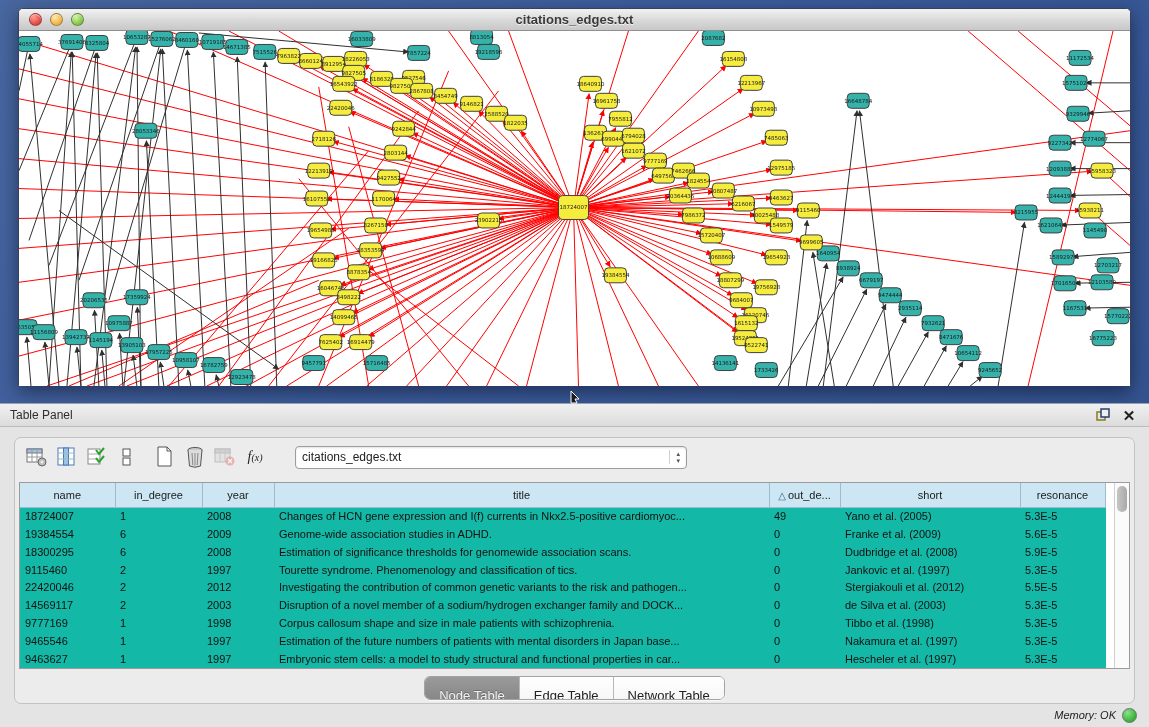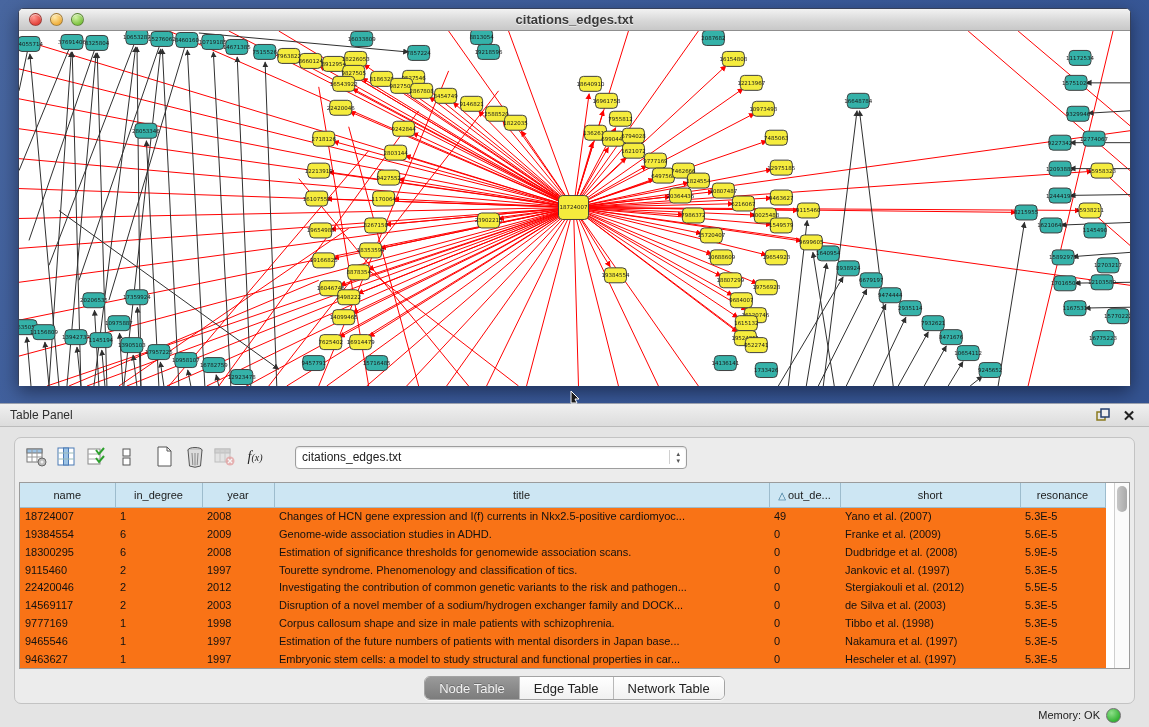--- a/index.html
+++ b/index.html
@@ -45,46 +45,46 @@
   .tool { width:24px; height:24px; display:flex; align-items:center; justify-content:center; }
   .fx { font-family:"Liberation Serif", serif; font-style:italic; font-size:14px; color:#222; }
   .combo { margin-left:22px; width:392px; height:23px; background:#fff;
     border:1px solid #9d9d9d; border-radius:4px; display:flex; align-items:center;
     padding:0 6px; font-size:12px; color:#222; box-shadow:inset 0 1px 2px rgba(0,0,0,.12); }
   .combo .cv { flex:1; }
   .combo .arrows { font-size:7px; line-height:7px; color:#555; text-align:center;
     border-left:1px solid #d0d0d0; padding-left:6px; }
 
   .tablewrap { position:absolute; left:4px; top:44px; width:1111px; height:187px;
-    background:#f97316; border:1px solid #9b9b9b; overflow:hidden; display:flex; }
+    background:#14b8a6; border:1px solid #9b9b9b; overflow:hidden; display:flex; }
   table.data { border-collapse:collapse; table-layout:fixed; font-size:11px; color:#111; }
   table.data th { background:#cde6f3; border:1px solid #9dbccd; border-top:none;
     font-weight:normal; font-size:11px; height:24px; text-align:center; color:#1b1b1b;
     overflow:hidden; white-space:nowrap; }
   table.data th:first-child { border-left:none; }
   table.data td { height:16px; padding:0 5px; white-space:nowrap; overflow:hidden;
     text-overflow:clip; }
   .sort-tri { color:#2b6a8f; font-size:10px; margin-right:2px; }
   .vscroll { width:15px; border-left:1px solid #cfcfcf; background:#fbfbfb; position:relative; }
   .vthumb { position:absolute; left:2px; top:3px; width:10px; height:26px;
     background:linear-gradient(90deg,#c6c6c6,#a9a9a9); border-radius:6px; }
 
   .tabs-row { position:absolute; left:0; right:0; top:238px; height:26px;
     display:flex; justify-content:center; }
   .segmented { display:flex; border:1px solid #a3a3a3; border-radius:6px; overflow:hidden;
     background:#fff; box-shadow:0 1px 1px rgba(255,255,255,.8), inset 0 1px 0 rgba(255,255,255,.6);
     height:24px; }
-  .seg { padding:4px 14px; font-size:13px; color:#222; display:flex; align-items:center;
+  .seg { padding:18px 14px; font-size:13px; color:#222; display:flex; align-items:center;
     border-left:1px solid #b8b8b8; background:linear-gradient(#ffffff,#f1f1f1); }
   .seg:first-child { border-left:none; }
   .seg.sel { background:linear-gradient(#9a9a9a,#7c7c7c); color:#f1f1f1;
     text-shadow:0 -1px 0 rgba(0,0,0,.25); }
 
   .statusbar { position:absolute; left:0; bottom:0; width:100%; height:24px;
-    display:flex; align-items:center; justify-content:flex-end; padding-right:28px; gap:6px; }
+    display:flex; align-items:center; justify-content:flex-end; padding-right:12px; gap:6px;font-style:italic; }
   .mem-label { font-size:11px; color:#222; }
   .mem-dot { width:15px; height:15px; border-radius:50%; border:1px solid #6f6f6f;
     background:radial-gradient(circle at 35% 30%,#8ee08a,#35b335 70%); }
 </style>
 </head>
 <body>
 
 <div class="net-window">
   <div class="titlebar">
     <div class="lights">
@@ -659,21 +659,21 @@
               <th>resonance</th>
             </tr>
           </thead>
         <tbody id="body-rows">
             <tr>
               <td>18724007</td>
               <td>1</td>
               <td>2008</td>
               <td>Changes of HCN gene expression and I(f) currents in Nkx2.5-positive cardiomyoc...</td>
               <td>49</td>
-              <td>Yano et al. (2007)</td>
+              <td>Yano et al. (2005)</td>
               <td>5.3E-5</td>
             </tr>
             <tr>
               <td>19384554</td>
               <td>6</td>
               <td>2009</td>
               <td>Genome-wide association studies in ADHD.</td>
               <td>0</td>
               <td>Franke et al. (2009)</td>
               <td>5.6E-5</td>

